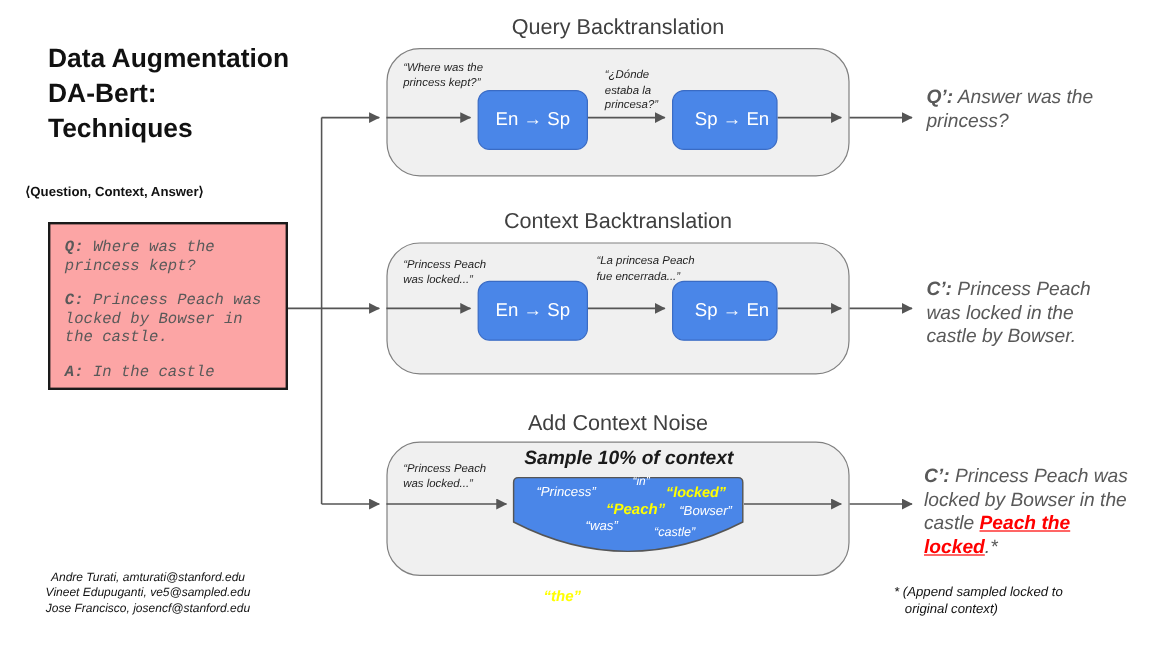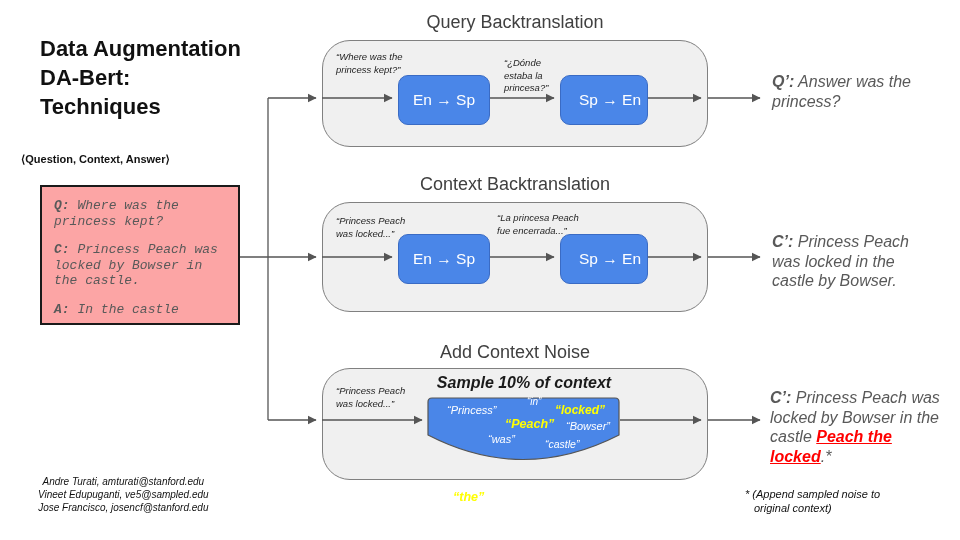--- a/index.html
+++ b/index.html
@@ -237,17 +237,17 @@
     <span>Princess Peach was locked by Bowser in the castle </span><span class="red-underline">Peach the locked</span><span>.*</span>
   </div>
 
   <div class="abs" id="authors">
     <div>Andre Turati, amturati@stanford.edu</div>
     <div>Vineet Edupuganti, ve5@sampled.edu</div>
     <div>Jose Francisco, josencf@stanford.edu</div>
   </div>
 
   <div class="abs" id="footnote">
-    <div>* (Append sampled noise to</div>
+    <div>* (Append sampled locked to</div>
     <div class="fn2">original context)</div>
   </div>
 
 </div>
 
 </body></html>

